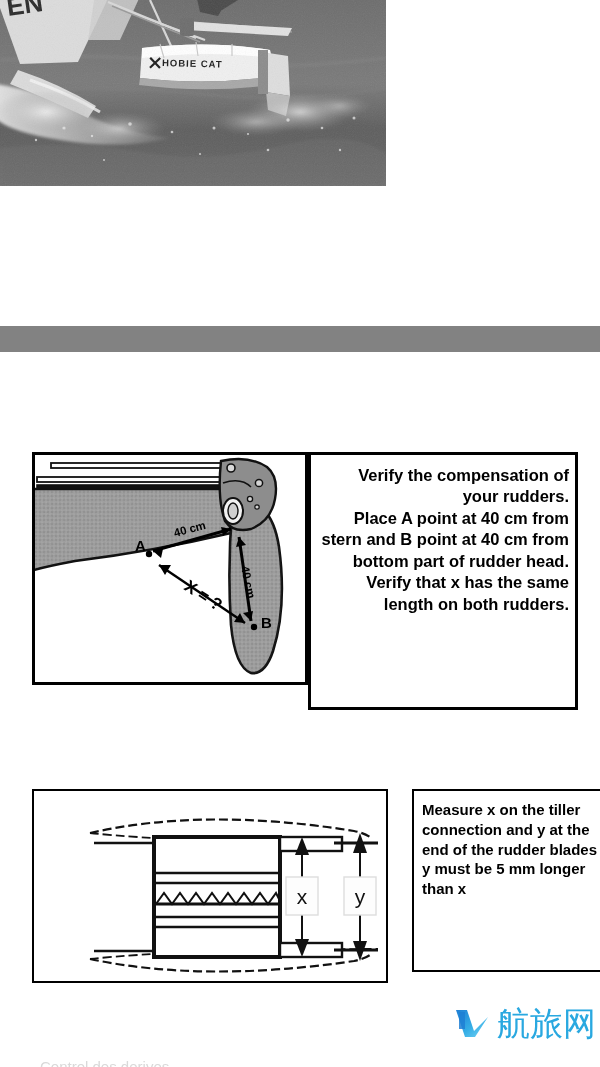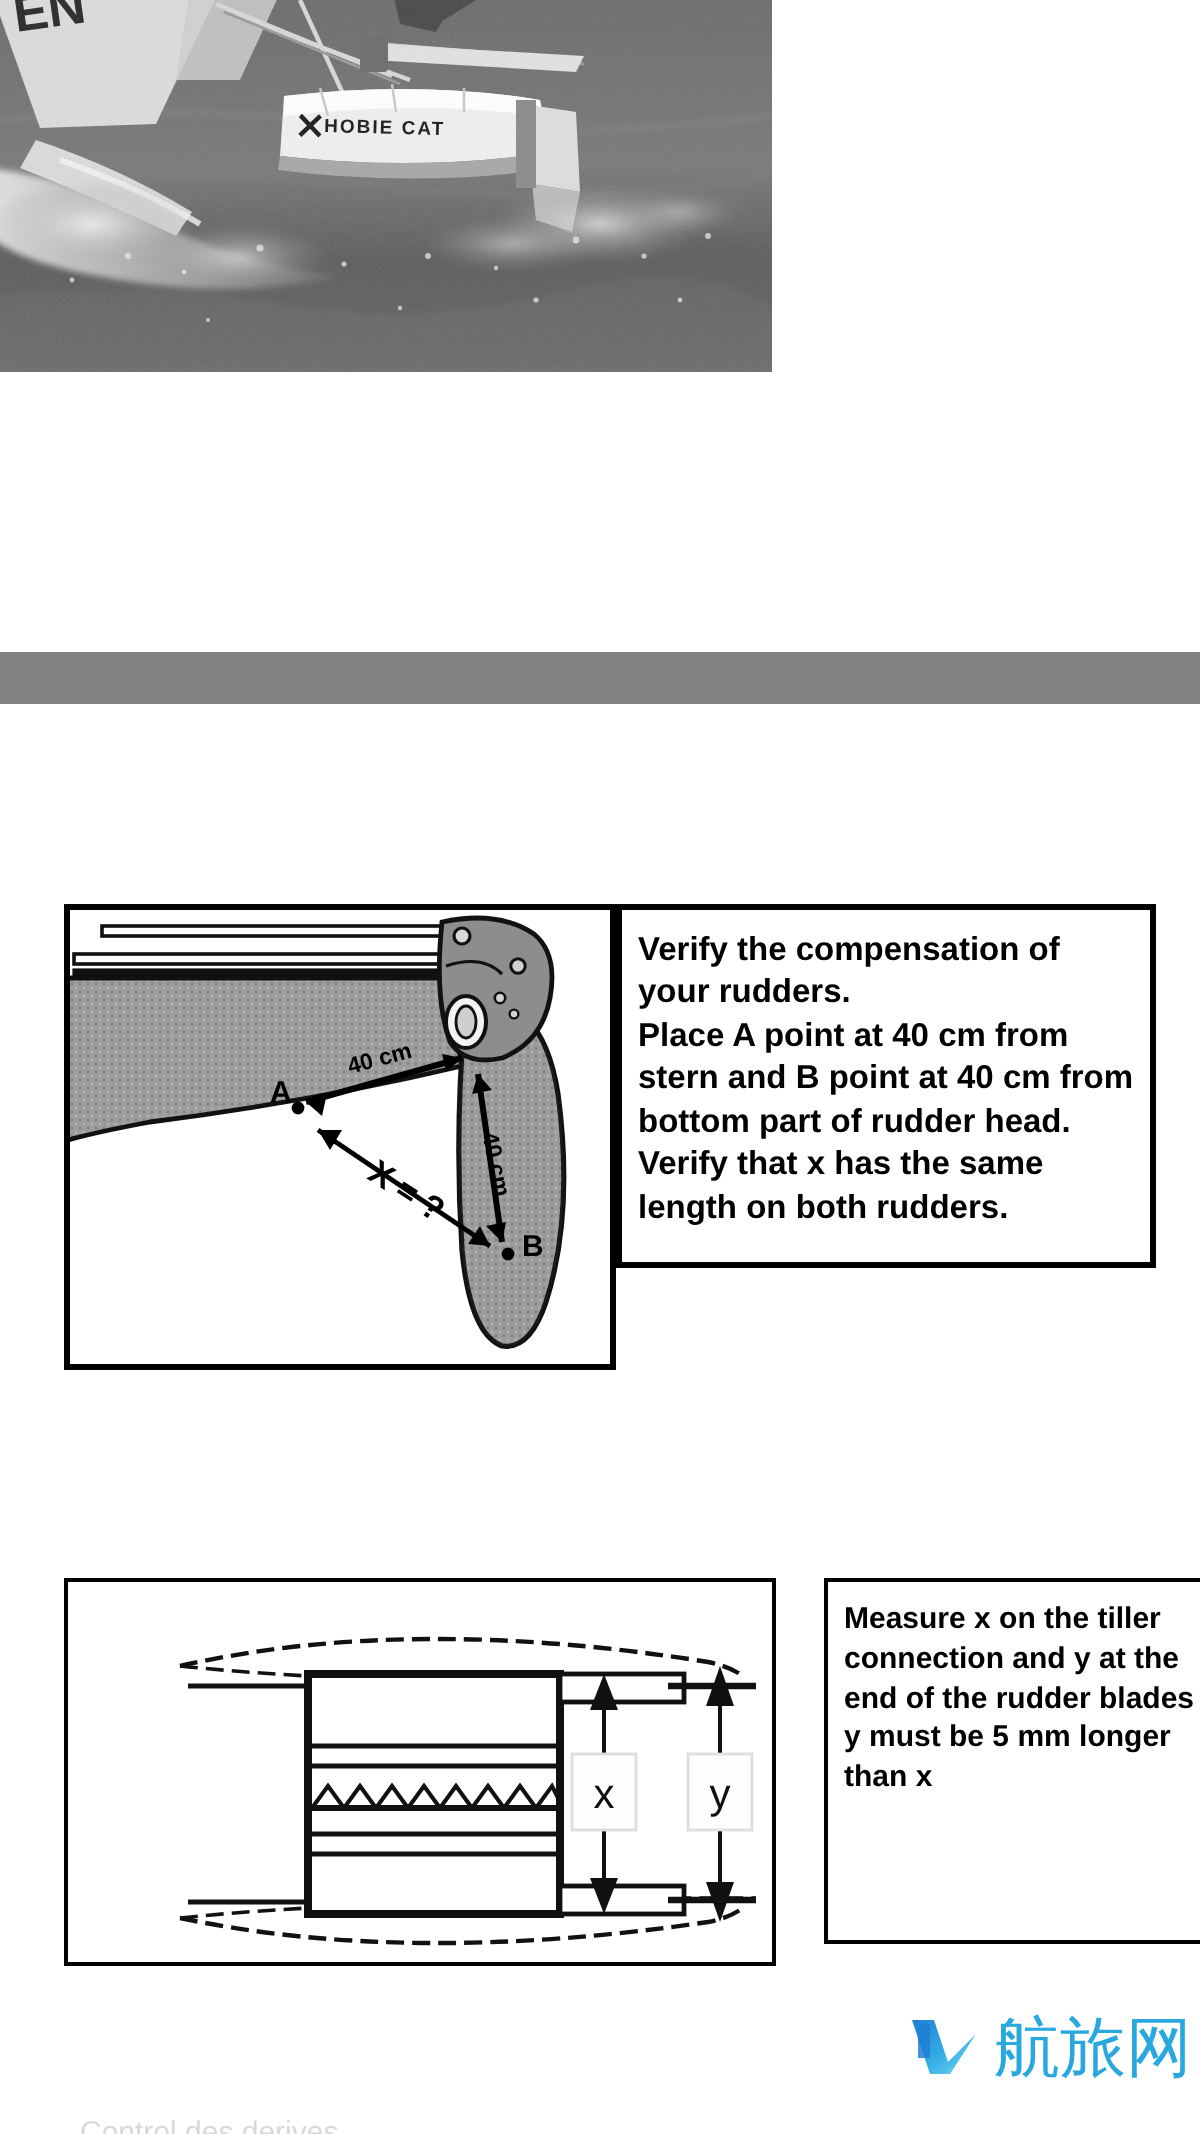--- a/index.html
+++ b/index.html
@@ -42,22 +42,23 @@
     position: absolute;
     box-sizing: border-box;
     border: 3px solid #000;
     background: #ffffff;
   }
 
   
   .diagram1 { left: 32px; top: 452px; width: 276px; height: 233px; }
   
   .textpanel1 {
-    left: 308px; top: 452px; width: 270px; height: 182px;
+    left: 308px; top: 452px; width: 270px; height: 258px;
     padding: 10px 6px 6px 8px;
+    text-align: right;
   }
   
   .diagram2 { left: 32px; top: 789px; width: 356px; height: 194px; border-width: 2px; }
   
   .textpanel2 {
     left: 412px; top: 789px; width: 198px; height: 183px;
     border-width: 2px;
     padding: 9px 6px 6px 8px;
   }
 

